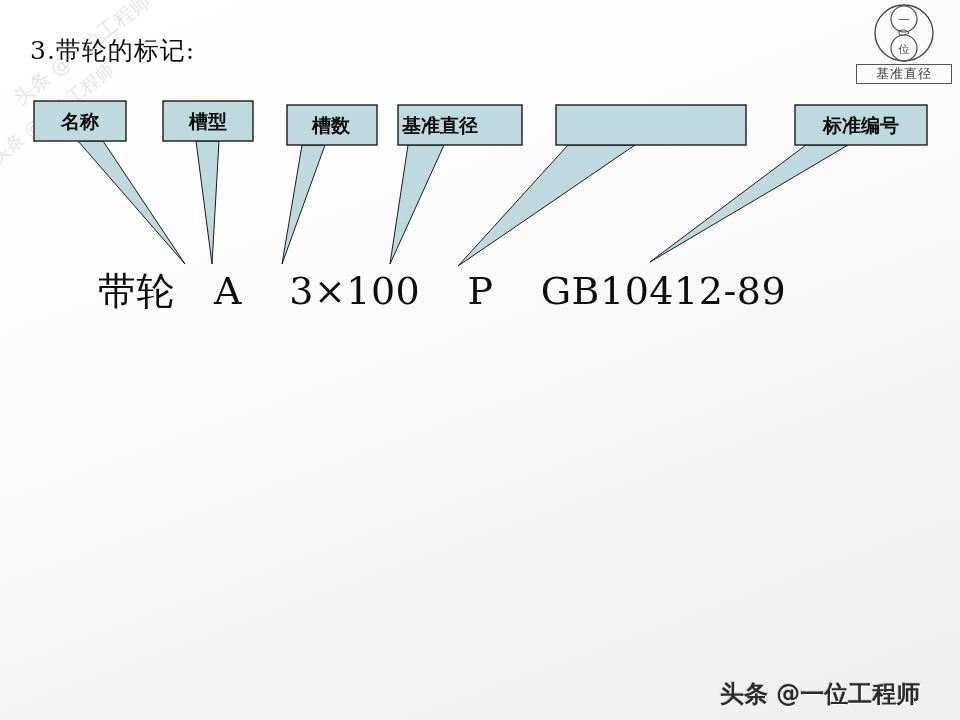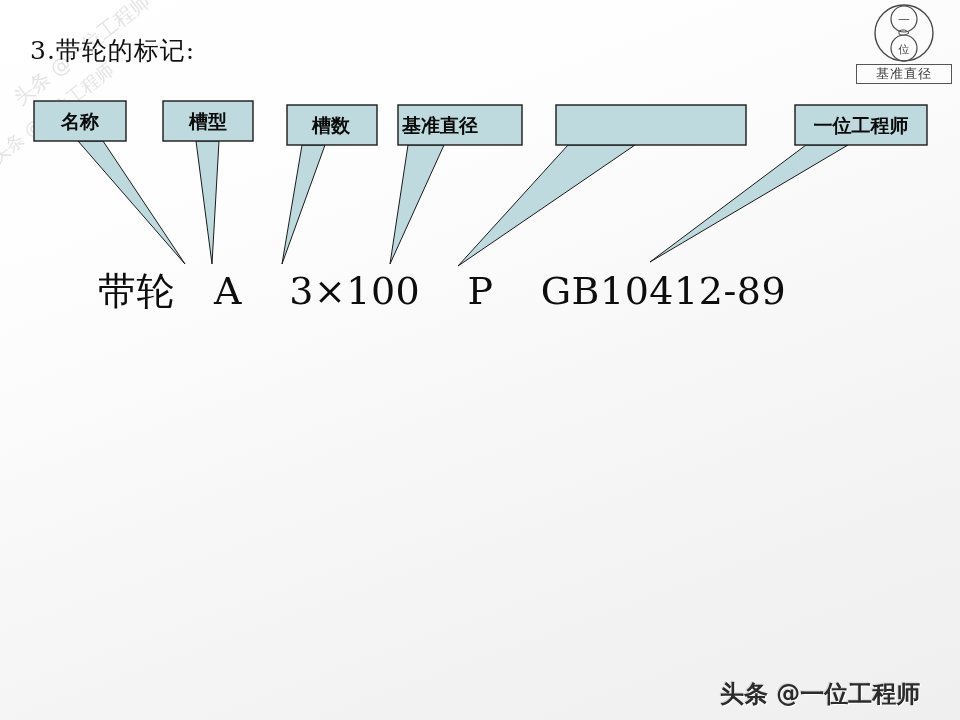--- a/index.html
+++ b/index.html
@@ -155,21 +155,21 @@
     <g>
       <polygon points="806,145 848,145 650,262" fill="#bfdade" stroke="#1a1a1a" stroke-width="1"></polygon>
       <rect x="795" y="105" width="132" height="40" fill="#bfdade" stroke="#1a1a1a" stroke-width="1.4"></rect>
     </g>
   </svg>
 
   <div class="callout-text" style="left:34px; top:112px; width:92px;">名称</div>
   <div class="callout-text" style="left:163px; top:112px; width:90px;text-align:center;">槽型</div>
   <div class="callout-text" style="left:287px; top:116px; width:88px;">槽数</div>
   <div class="callout-text" style="left:378px; top:116px; width:124px;">基准直径</div>
-  <div class="callout-text" style="left:795px; top:116px; width:132px;">一位工程师</div>
+  <div class="callout-text" style="left:795px; top:116px; width:132px;">标准编号</div>
 
   <div id="formula">
     <span>带轮</span>
     <span class="fgap-s"></span>
     <span>A</span>
     <span class="fgap-m"></span>
     <span>3×100</span>
     <span class="fgap-m"></span>
     <span>P</span>
     <span class="fgap-m"></span>

